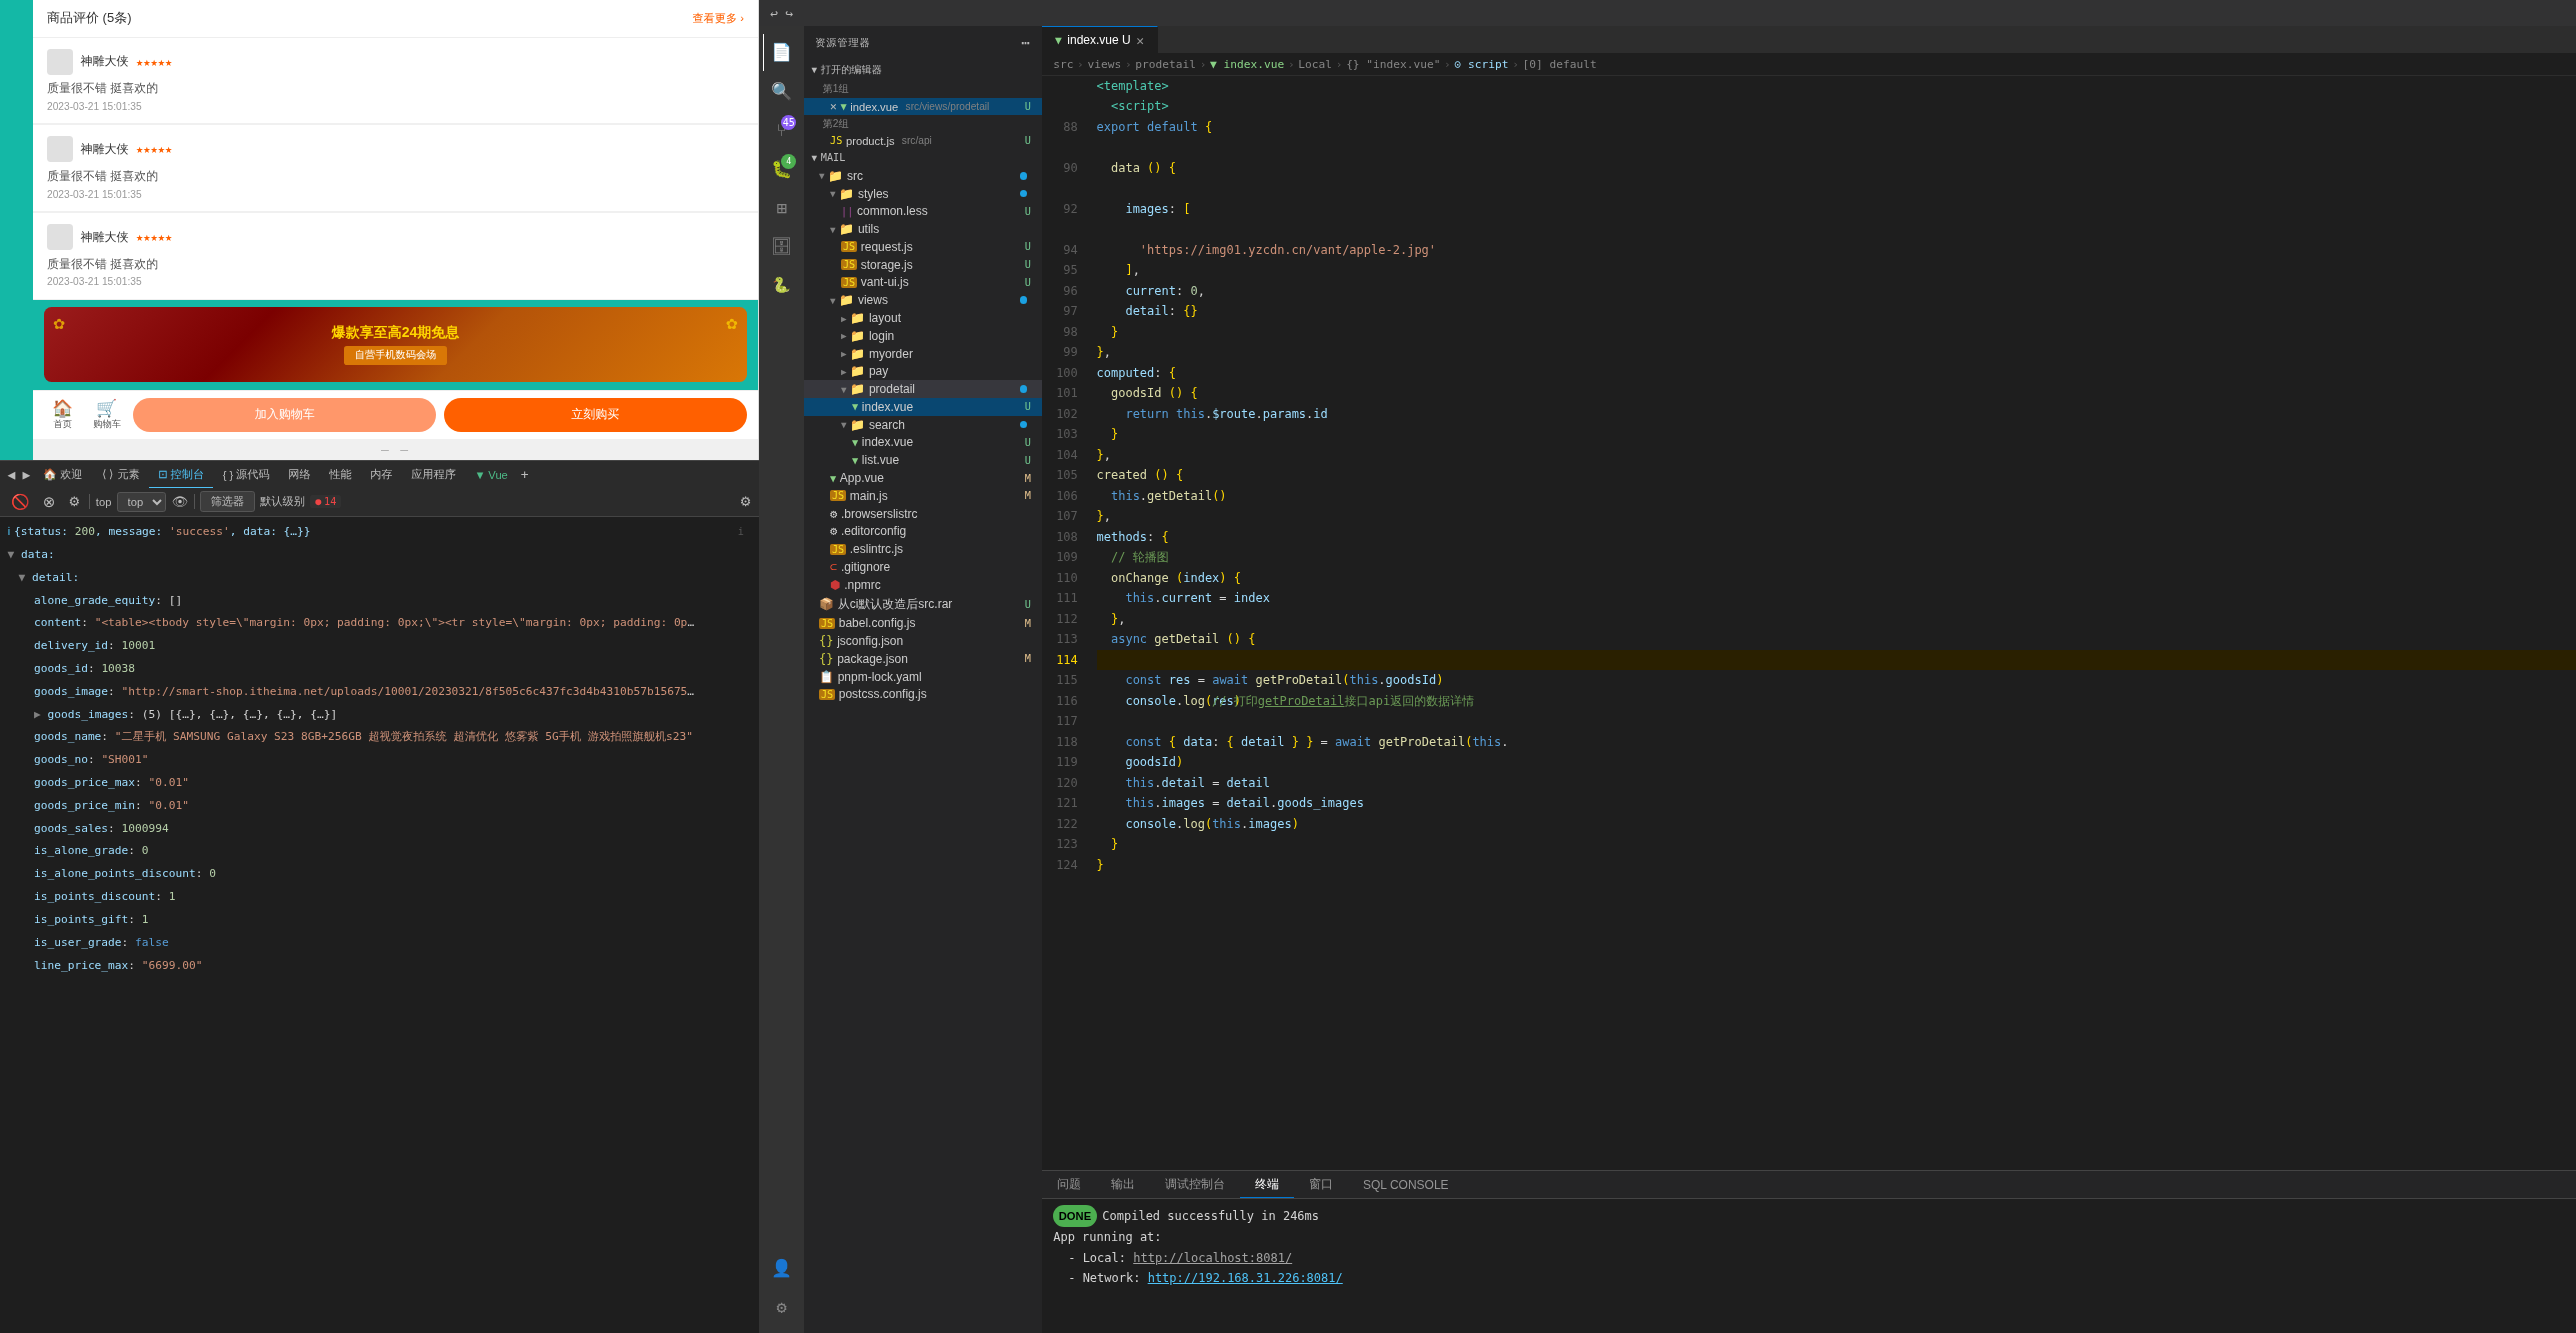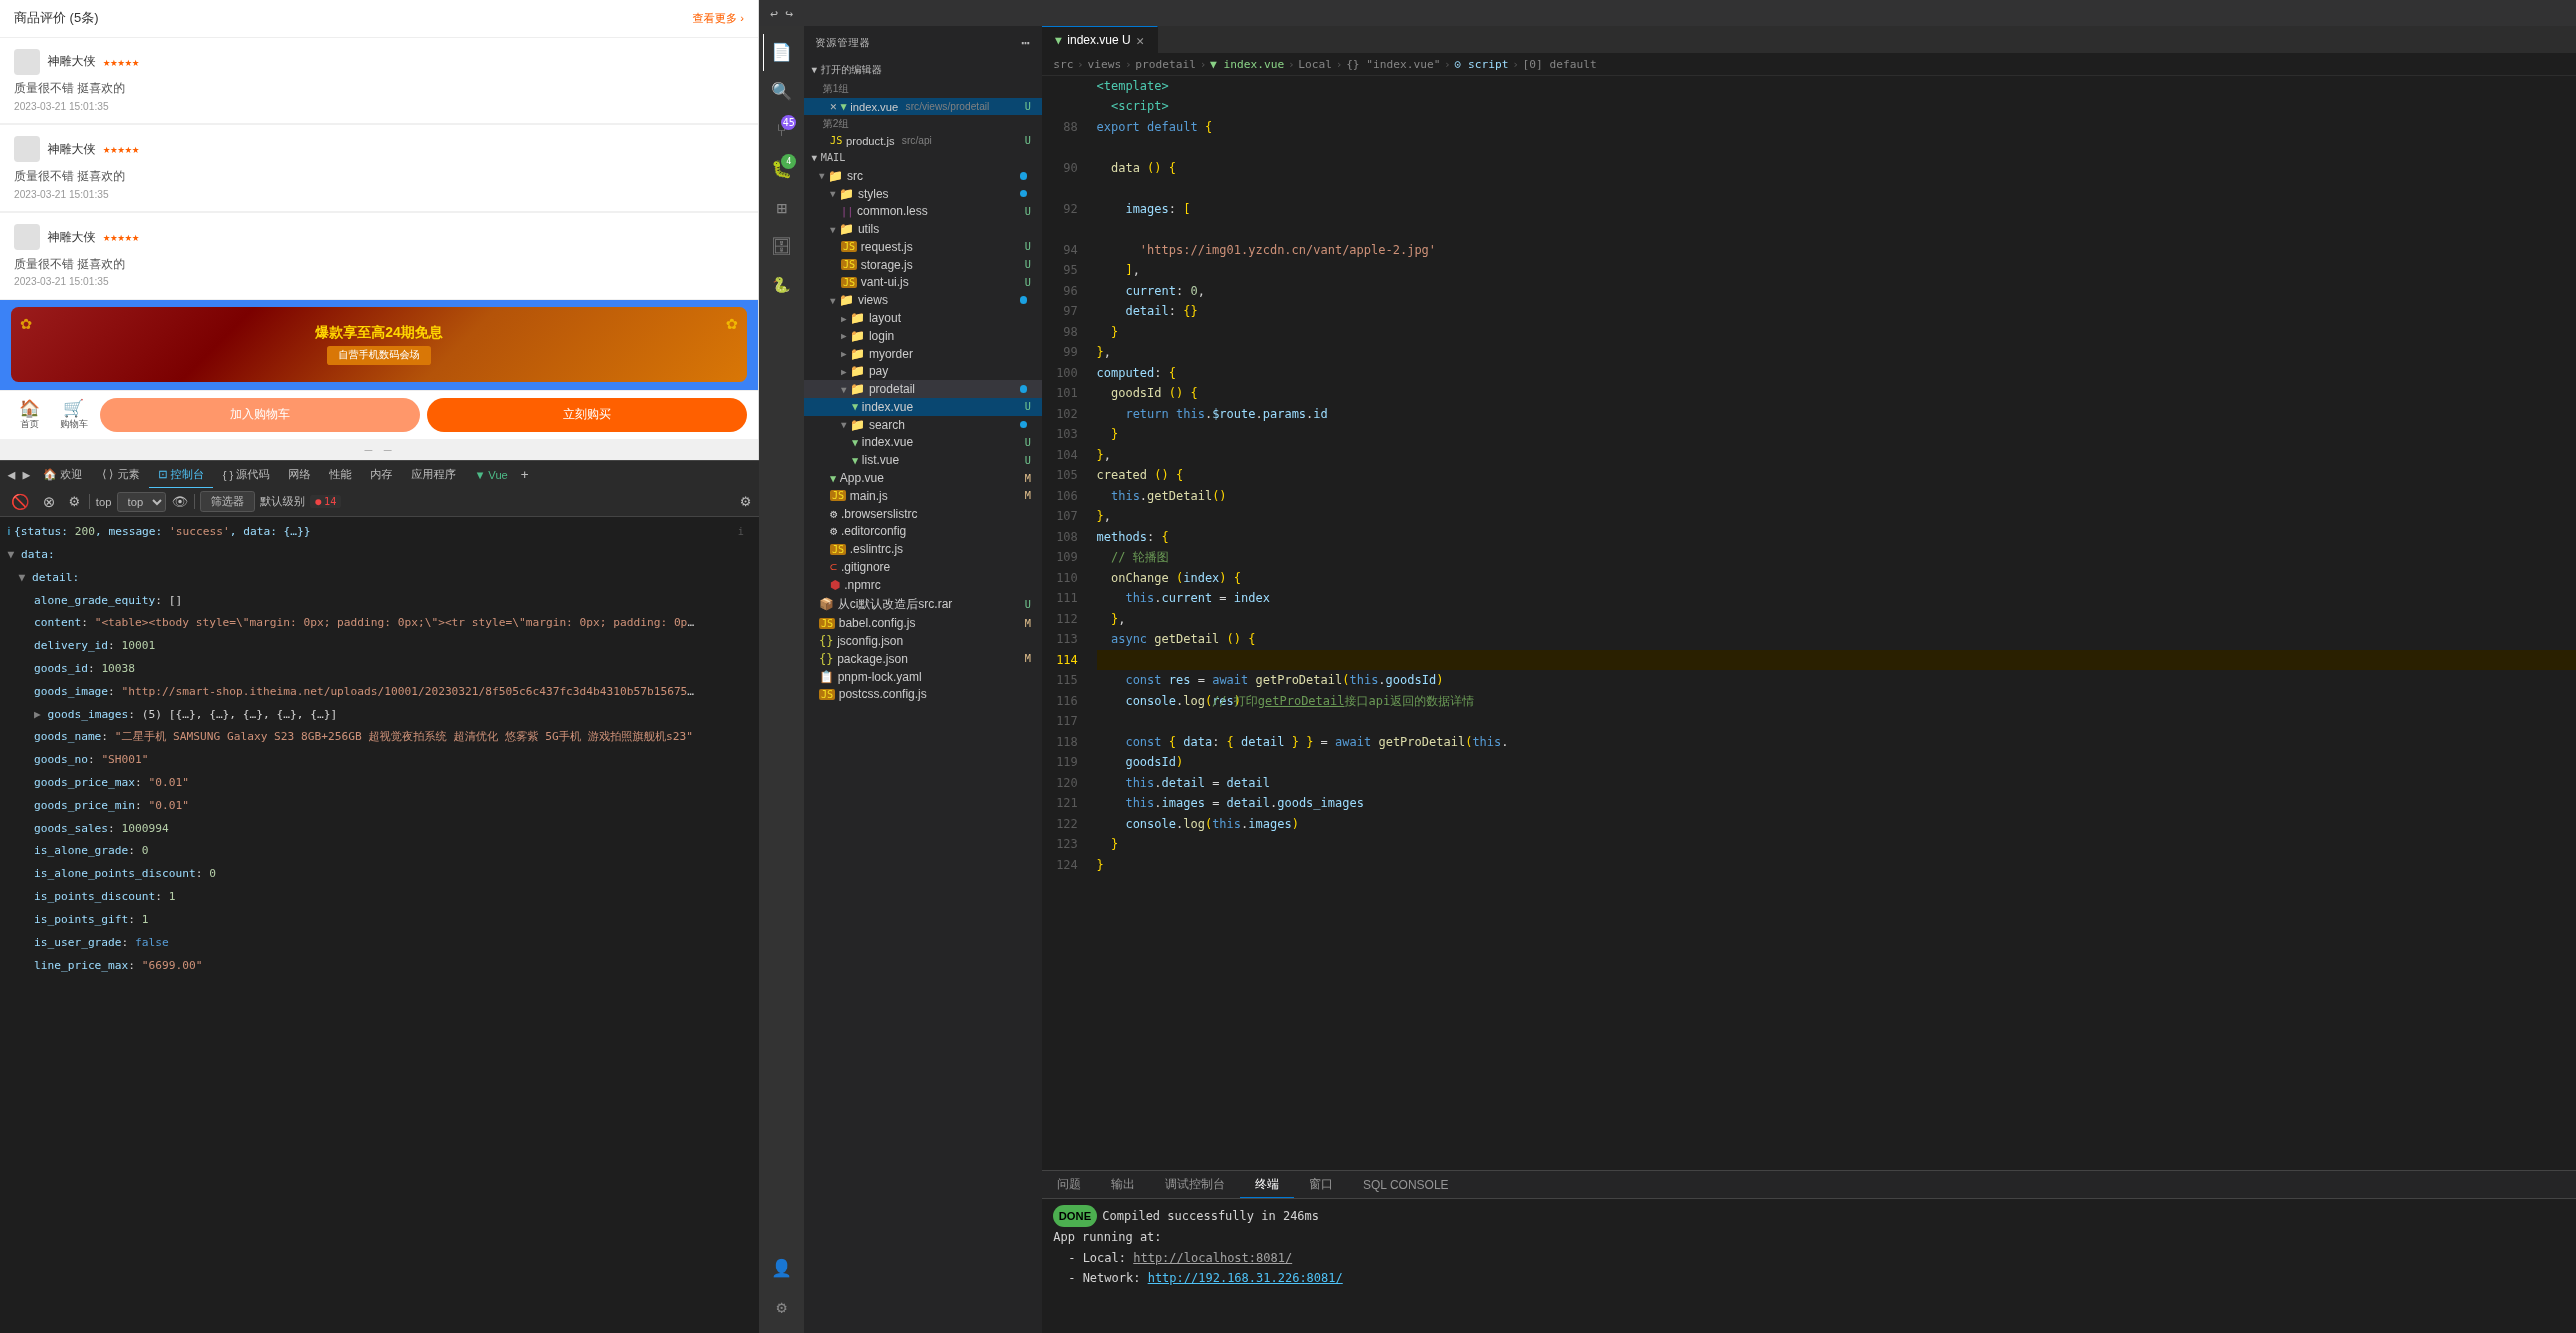--- a/index.html
+++ b/index.html
@@ -29,21 +29,21 @@
     .op { color: #d4d4d4; }
     .cm { color: #6a9955; }
     .tag { color: #4ec9b0; }
     .bracket { color: #ffd700; }
   </style>
 </head>
 <body>
 
 <div class="left-panel" style="display:flex; flex-direction:column; width:759px;">
 
-  <div class="mobile-preview" style="background:#3b82f6; flex:0 0 auto;">
+  <div class="mobile-preview" style="background:#14b8a6; flex:0 0 auto;padding-left:33px;">
 
     <div class="product-reviews-header" style="background:#fff; border-bottom:0.9px solid #eee; padding:9.3px 14px; display:flex; justify-content:space-between; align-items:center;">
       <span style="font-size:13px; color:#333; font-family:sans-serif;">商品评价 (5条)</span>
       <span style="font-size:11.2px; color:#ff6000; font-family:sans-serif; cursor:pointer;">查看更多 ›</span>
     </div>
 
     <div style="background:#fff;">
       <div class="review-item">
         <div class="review-user">
           <div class="review-avatar" style="width:26px; height:26px; background:#e0e0e0; border-radius:3.7px;"></div>

